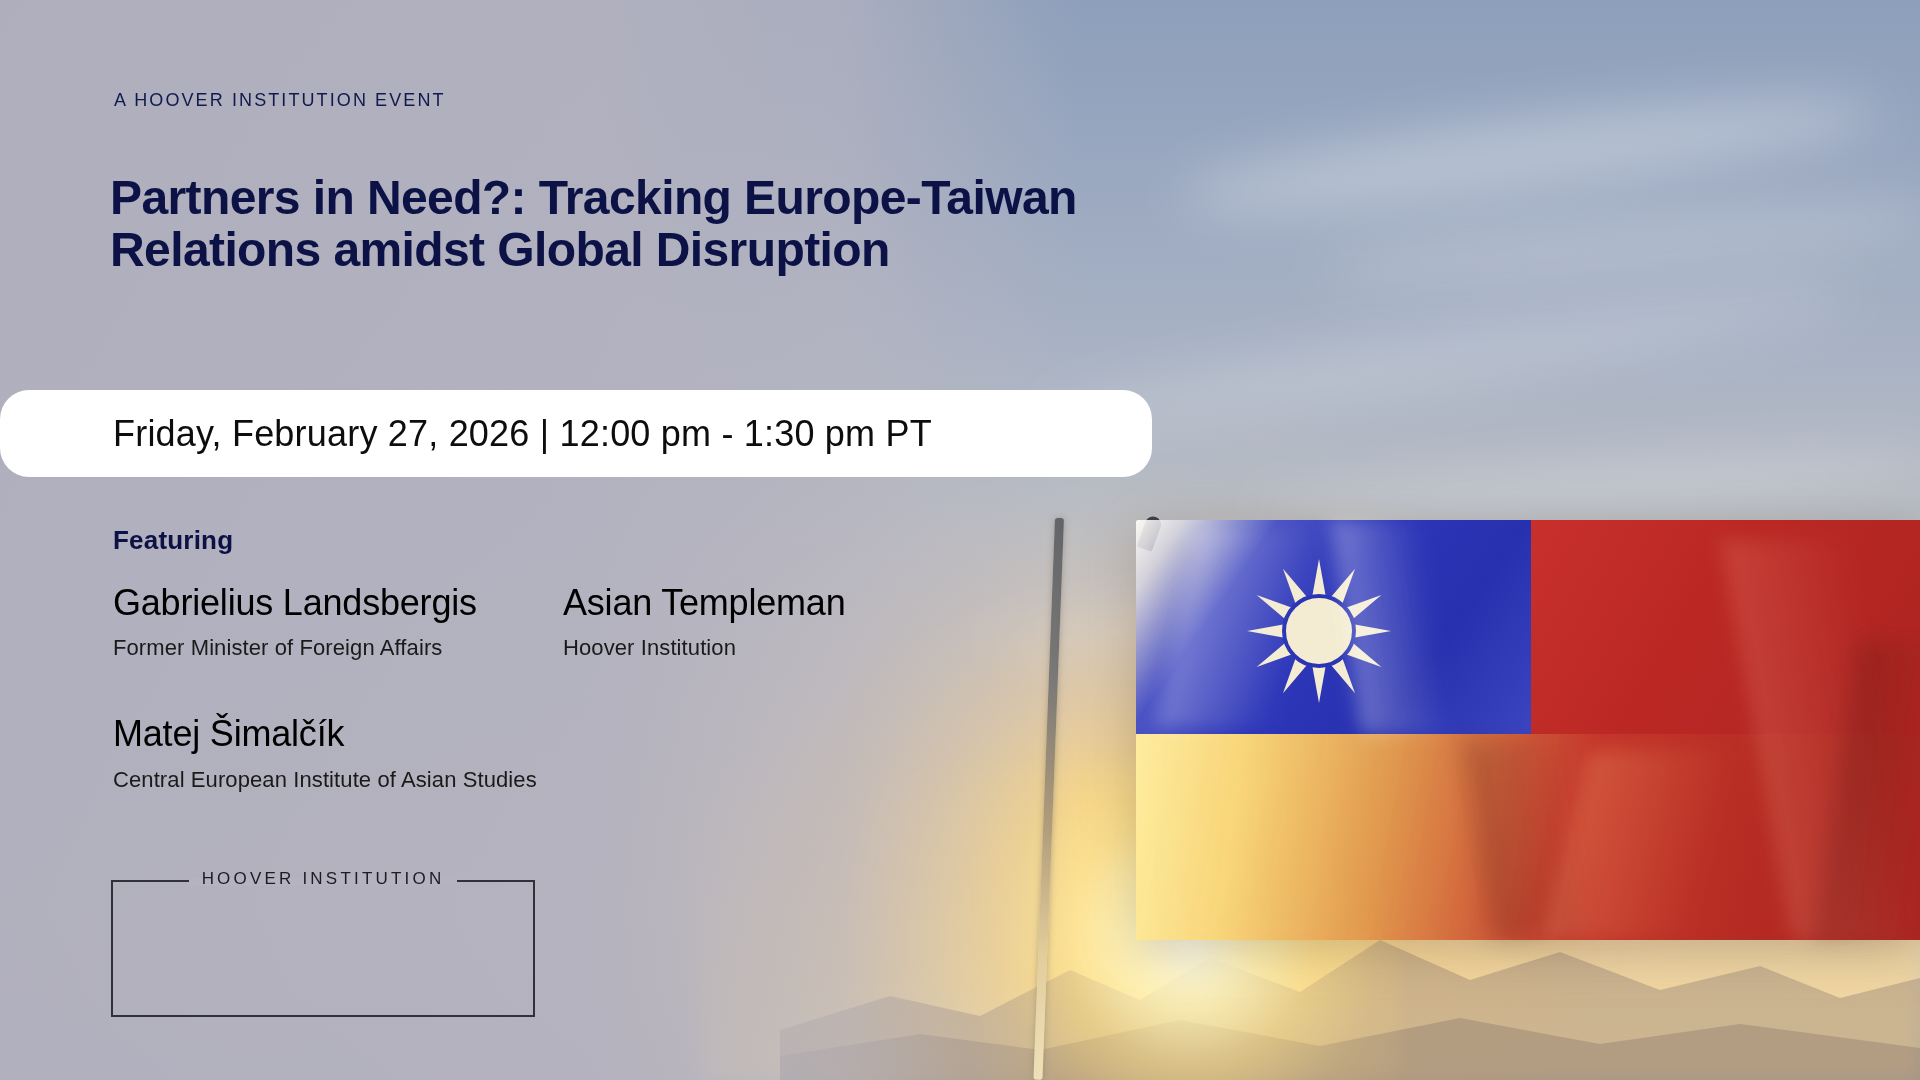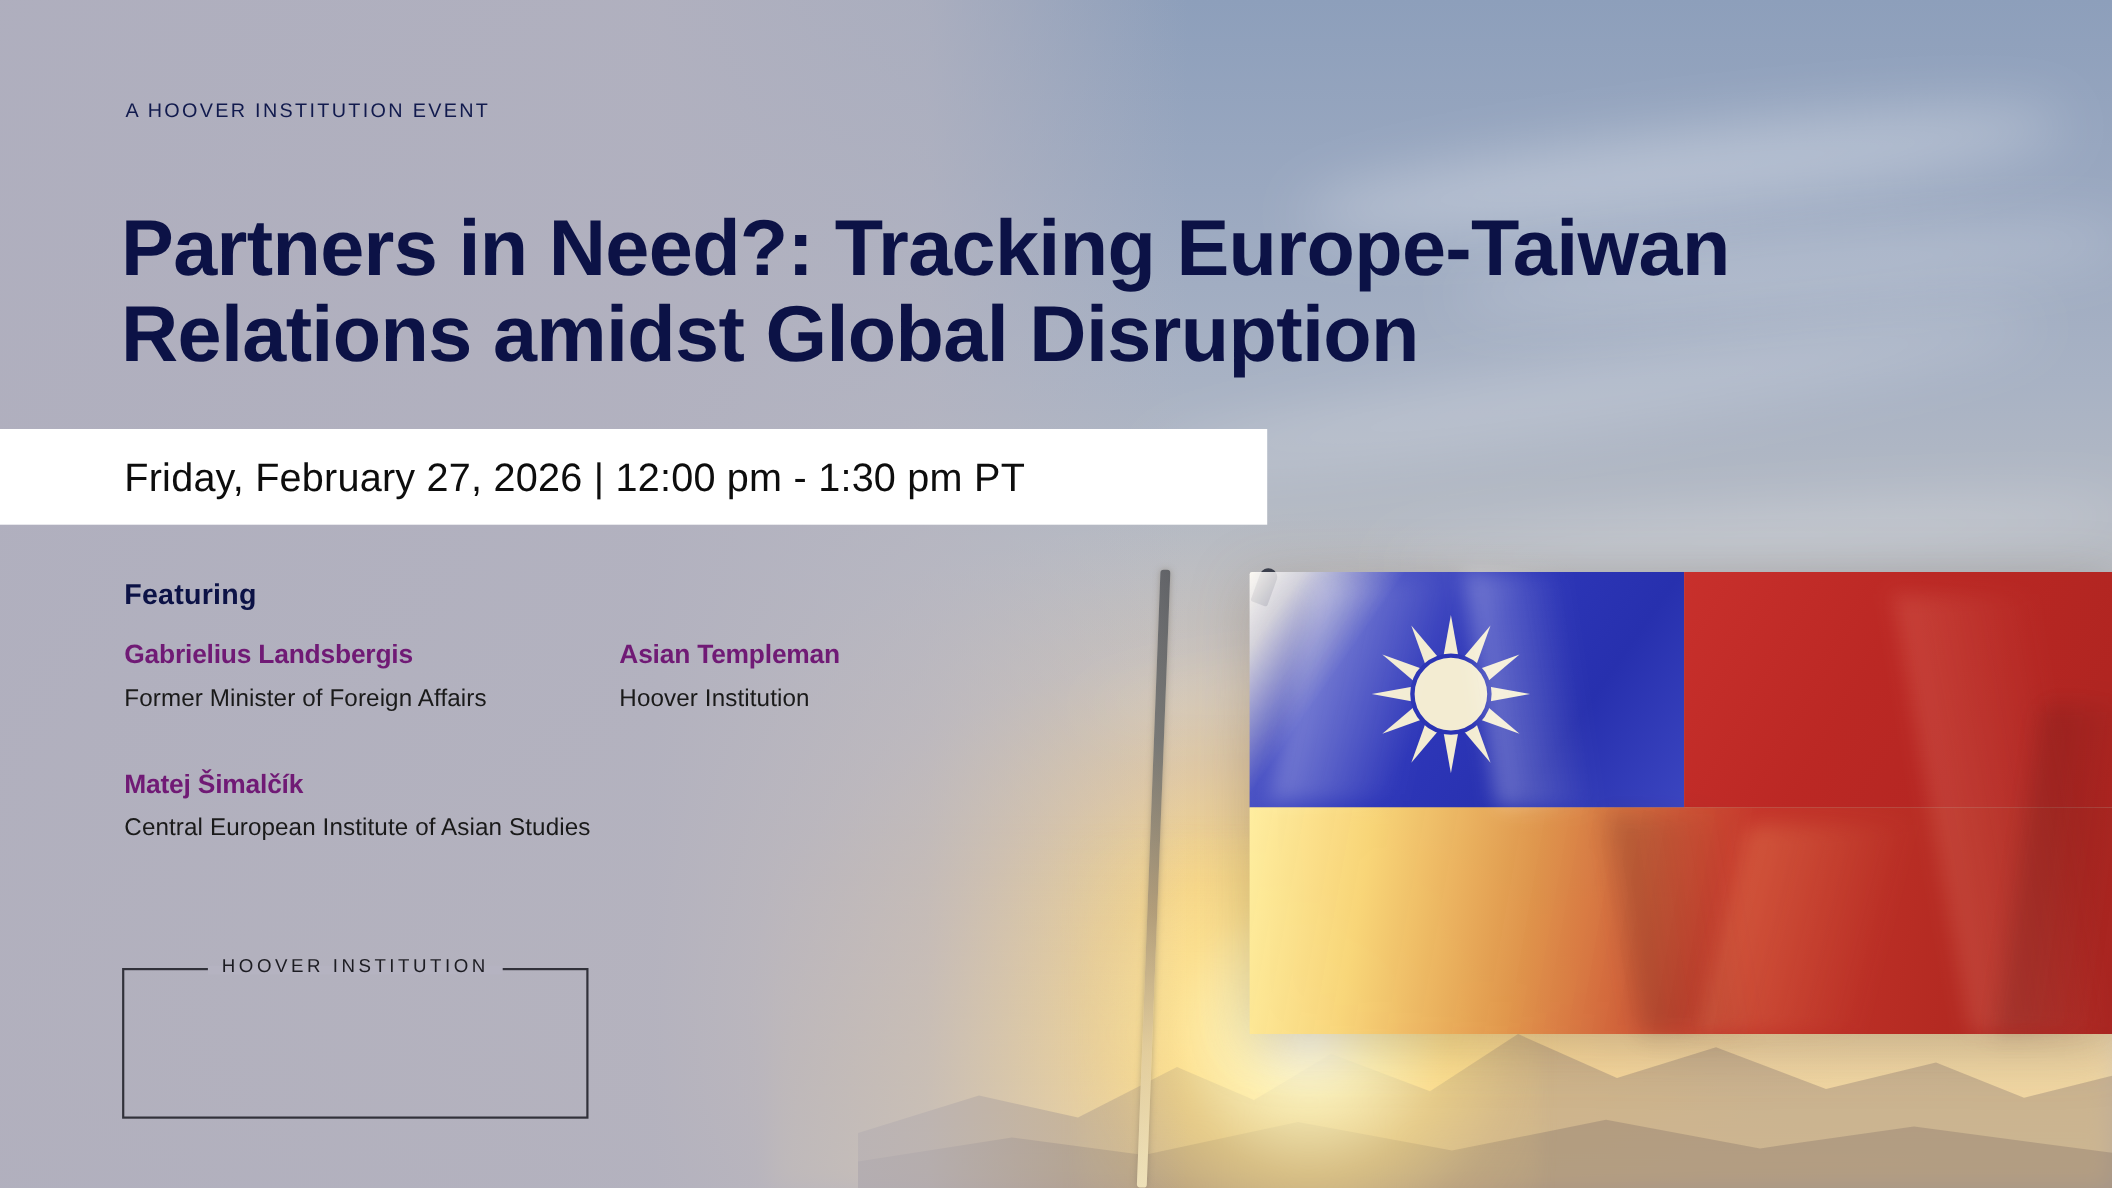--- a/index.html
+++ b/index.html
@@ -237,38 +237,39 @@
     font-weight: 400;
     color: #111a4d;
     white-space: nowrap;
   }
 
   .title {
     position: absolute;
     left: 110px;
     top: 140px;
     width: 1380px;
-    font-size: 72px;
+    font-size: 48px;
     line-height: 1.08;
     font-weight: 700;
     color: #0c1246;
     letter-spacing: -0.6px;
     font-stretch: condensed;
   }
   .title .tline { display: block; white-space: nowrap; }
 
   .datebar {
     position: absolute;
     left: 0;
     top: 390px;
     width: 1152px;
     height: 87px;
     background: #ffffff;
     display: flex;
     align-items: center;
+    border-radius: 29px;
   }
   .datebar .datetext {
     margin-left: 113px;
     font-size: 36px;
     font-weight: 400;
     color: #0d0d0d;
     letter-spacing: 0.2px;
     white-space: nowrap;
   }
 
@@ -284,23 +285,23 @@
 
   .speakers {
     position: absolute;
     left: 113px;
     top: 582px;
     width: 900px;
   }
   .srow { display: flex; }
   .scol { width: 455px; }
   .sname {
-    font-size: 24px;
-    font-weight: 700;
-    color: #701a75;
+    font-size: 36px;
+    font-weight: 400;
+    color: #000000;
     letter-spacing: -0.2px;
     white-space: nowrap;
     line-height: 1.15;
   }
   .saff {
     margin-top: 12px;
     font-size: 22px;
     font-weight: 400;
     color: #1a1a1a;
     letter-spacing: 0.1px;

